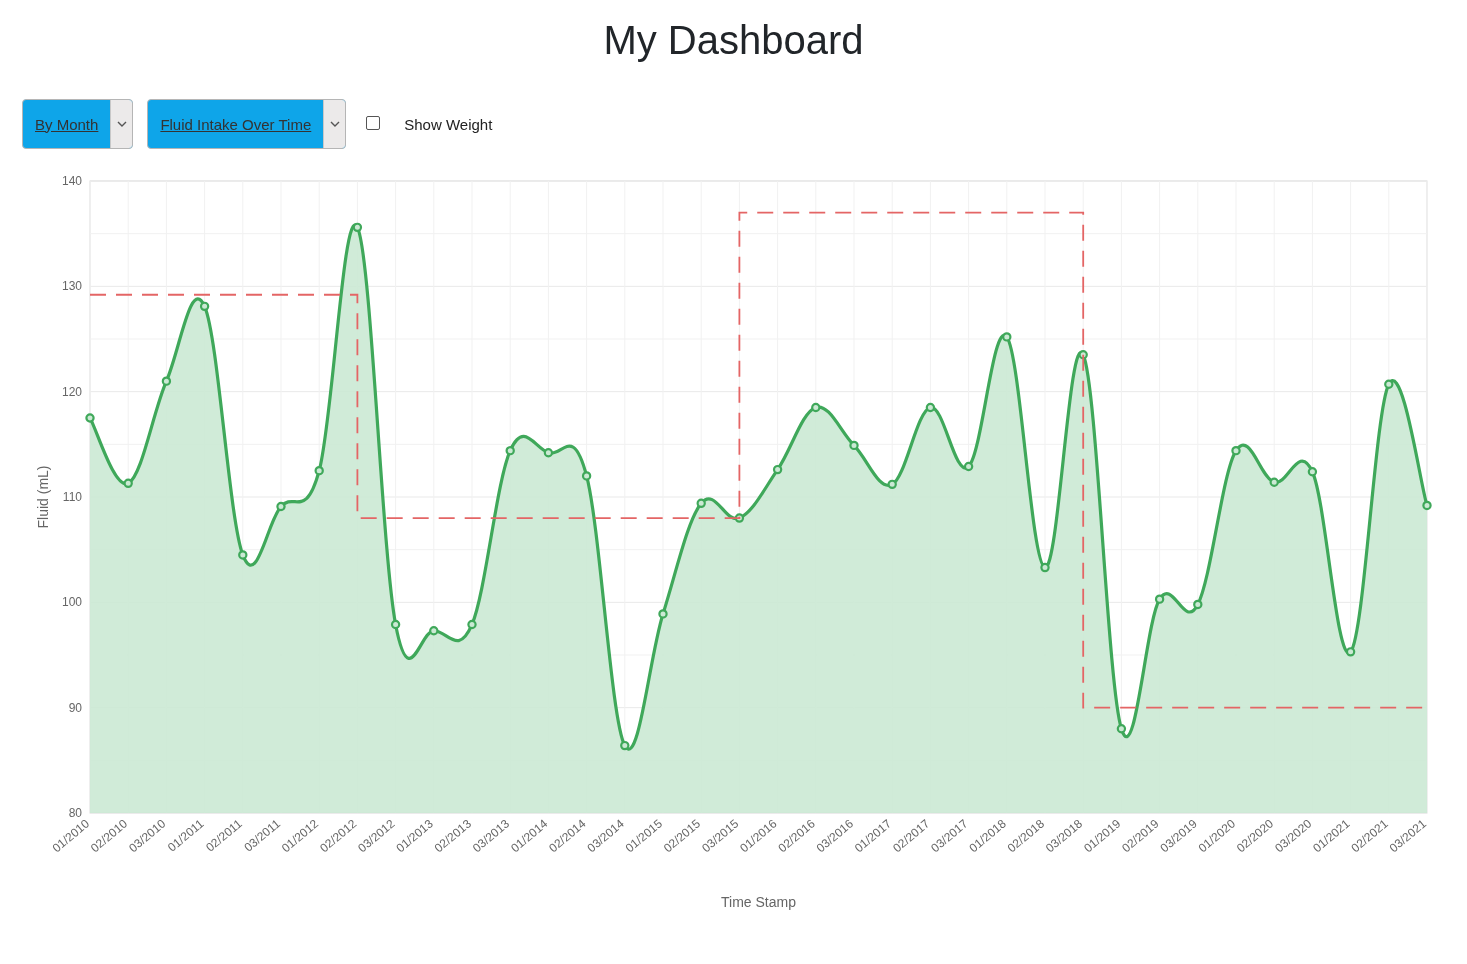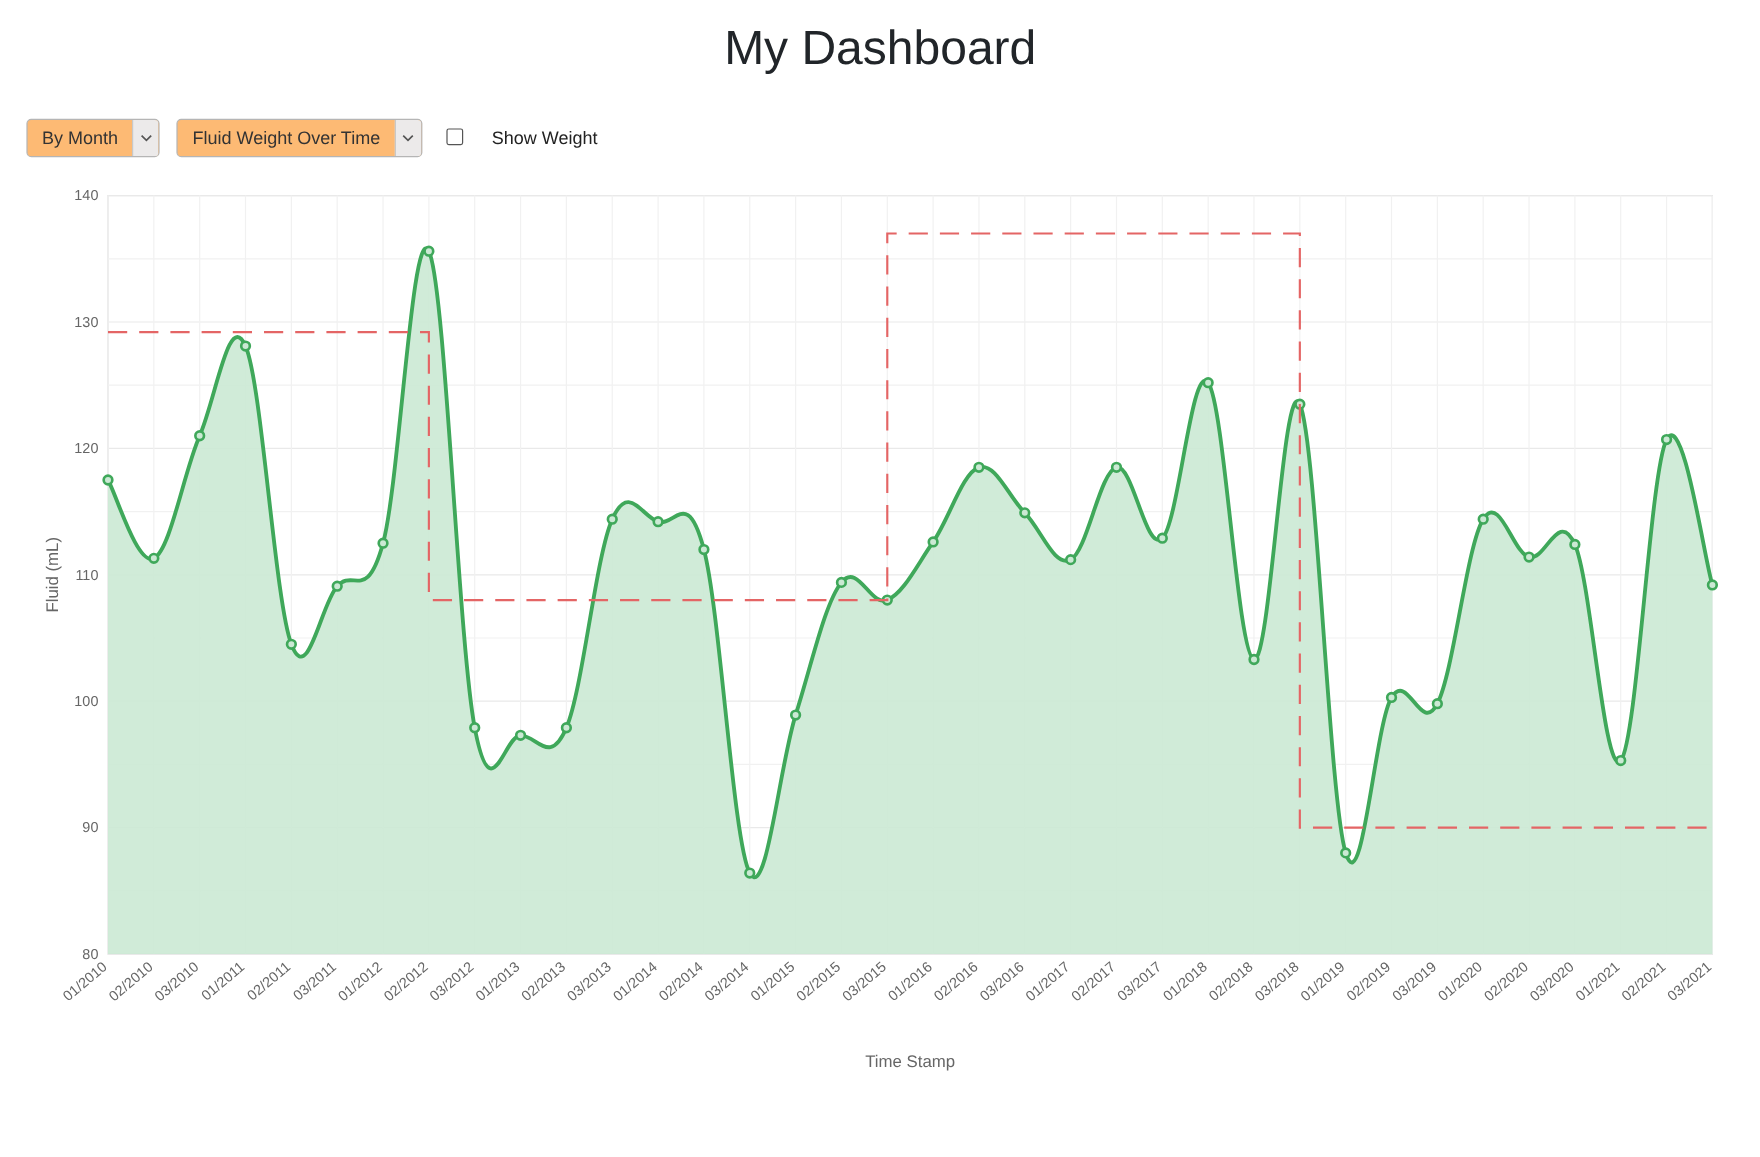--- a/index.html
+++ b/index.html
@@ -49,27 +49,28 @@
   }
   .controls-row2 {
     display: flex;
     align-items: center;
     gap: 14px;
     padding: 6px 22px 0 22px;
   }
   .select-box {
     display: flex;
     align-items: center;
-    height: 32px;
+    height: 50px;
     border: 1px solid #b5b5b5;
     border-radius: 4px;
-    background: #fdba74;
+    background: #0ea5e9;
     font-size: 15px;
     color: #333;
     overflow: hidden;
+    text-decoration: underline;
   }
   .select-box .sel-label {
     padding: 0 12px;
     white-space: nowrap;
   }
   .select-box .sel-arrow {
     width: 22px;
     height: 100%;
     background: #eceaea;
     border-left: 1px solid #c8c8c8;
@@ -123,21 +124,21 @@
   <div class="controls-row2">
     <div class="select-box">
       <span class="sel-label">By Month</span>
       <span class="sel-arrow">
         <svg viewBox="0 0 10 10">
             <path d="M1 3 L5 7 L9 3" fill="none" stroke="#555" stroke-width="1.4"></path>
           </svg>
       </span>
     </div>
     <div class="select-box">
-      <span class="sel-label">Fluid Weight Over Time</span>
+      <span class="sel-label">Fluid Intake Over Time</span>
       <span class="sel-arrow">
         <svg viewBox="0 0 10 10">
             <path d="M1 3 L5 7 L9 3" fill="none" stroke="#555" stroke-width="1.4"></path>
           </svg>
       </span>
     </div>
     <label class="checkbox-wrap">
       <span class="cb"></span>
       <span>Show Weight</span>
     </label>

